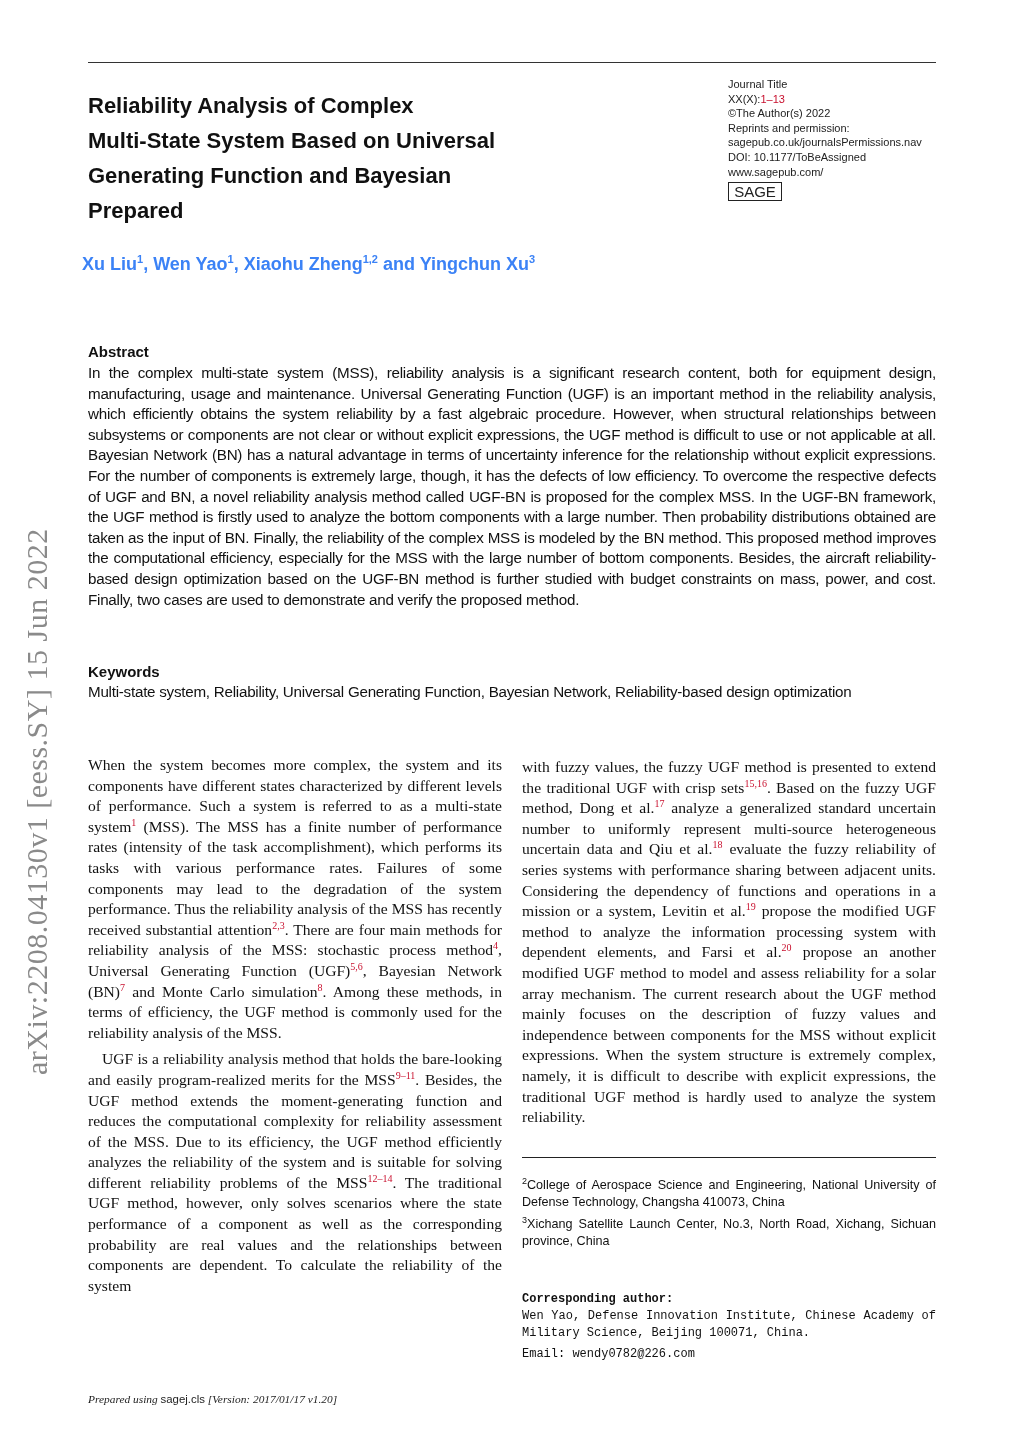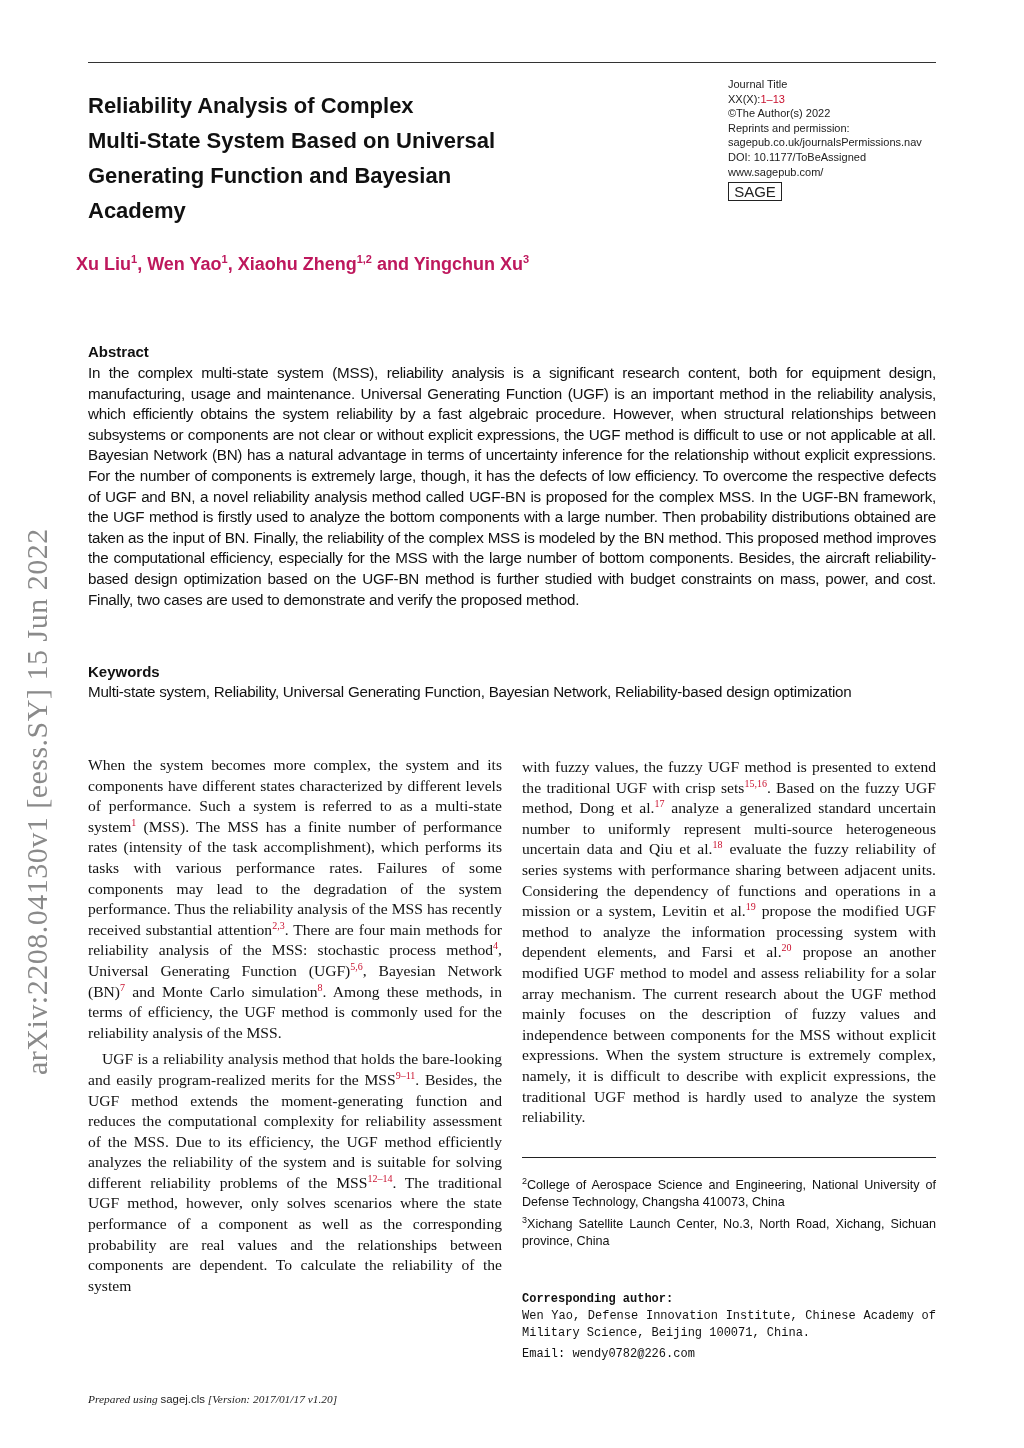--- a/index.html
+++ b/index.html
@@ -10,21 +10,21 @@
 
   .title { position: absolute; left: 88px; top: 88px; width: 600px; margin: 0;
            font-family: "Liberation Sans", sans-serif; font-weight: bold; font-size: 22px; line-height: 35px; color: #111; }
   .title span { display: block; }
 
   .jinfo { position: absolute; left: 728px; top: 77px; width: 220px;
            font-family: "Liberation Sans", sans-serif; font-size: 11px; line-height: 14.6px; color: #222; }
   .jinfo div { white-space: nowrap; }
   .sage-logo { display: inline-block; margin-top: 3px; border: 1.2px solid #222; padding: 0 3px; font-size: 15px; line-height: 17px; width: 46px; text-align: center; }
 
-  .authors { position: absolute; left: 76px; top: 253px; font-family: "Liberation Sans", sans-serif; font-weight: bold; font-size: 18px; color: #be185d; }
+  .authors { position: absolute; left: 82px; top: 253px; font-family: "Liberation Sans", sans-serif; font-weight: bold; font-size: 18px; color: #3b82f6; }
   .authors sup { font-size: 11px; }
 
   .abstract-h, .keywords-h { position: absolute; left: 88px; font-family: "Liberation Sans", sans-serif; font-weight: bold; font-size: 15px; }
   .abstract-h { top: 343px; }
   .abstract-body { position: absolute; left: 88px; top: 363px; width: 848px; font-family: "Liberation Sans", sans-serif; font-size: 15.2px; line-height: 20.6px; text-align: justify; letter-spacing: -0.25px; color: #111; }
   .keywords-h { top: 663px; }
   .keywords-body { position: absolute; left: 88px; top: 683px; width: 860px; font-family: "Liberation Sans", sans-serif; font-size: 15.2px; letter-spacing: -0.25px; white-space: nowrap; }
 
   .arxiv { position: absolute; left: 20px; top: 1075px; transform-origin: 0 0; transform: rotate(-90deg);
            font-family: "Liberation Serif", serif; font-size: 30px; color: #8a8a8a; white-space: nowrap; letter-spacing: 0.5px; }
@@ -51,21 +51,21 @@
 </style>
 </head>
 <body>
 
 <div class="top-rule"></div>
 
 <h1 class="title">
   <span>Reliability Analysis of Complex</span>
   <span>Multi-State System Based on Universal</span>
   <span>Generating Function and Bayesian</span>
-  <span>Academy</span>
+  <span>Prepared</span>
 </h1>
 
 <div class="jinfo">
   <div>Journal Title</div>
   <div><span>XX(X):</span><span class="ref">1–13</span></div>
   <div>©The Author(s) 2022</div>
   <div>Reprints and permission:</div>
   <div>sagepub.co.uk/journalsPermissions.nav</div>
   <div>DOI: 10.1177/ToBeAssigned</div>
   <div>www.sagepub.com/</div>

